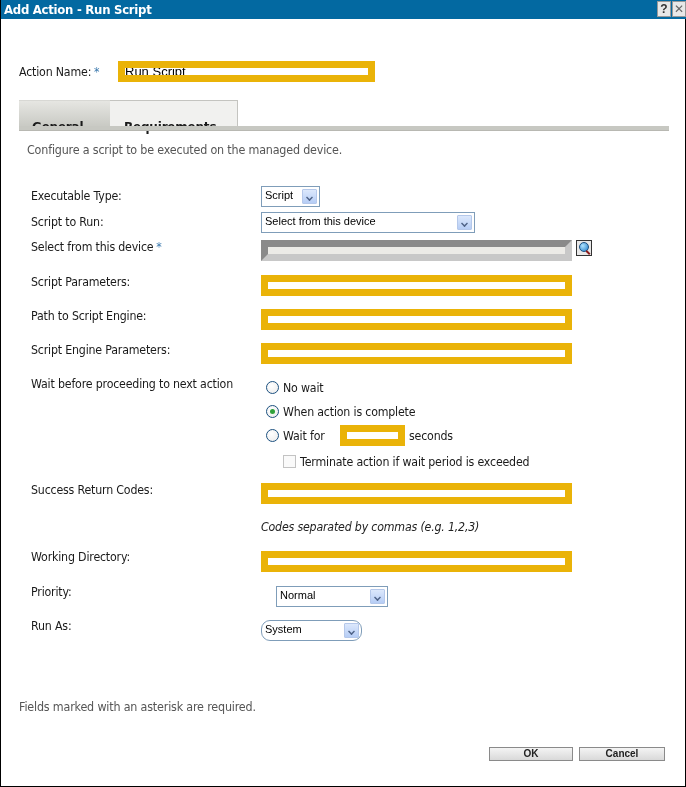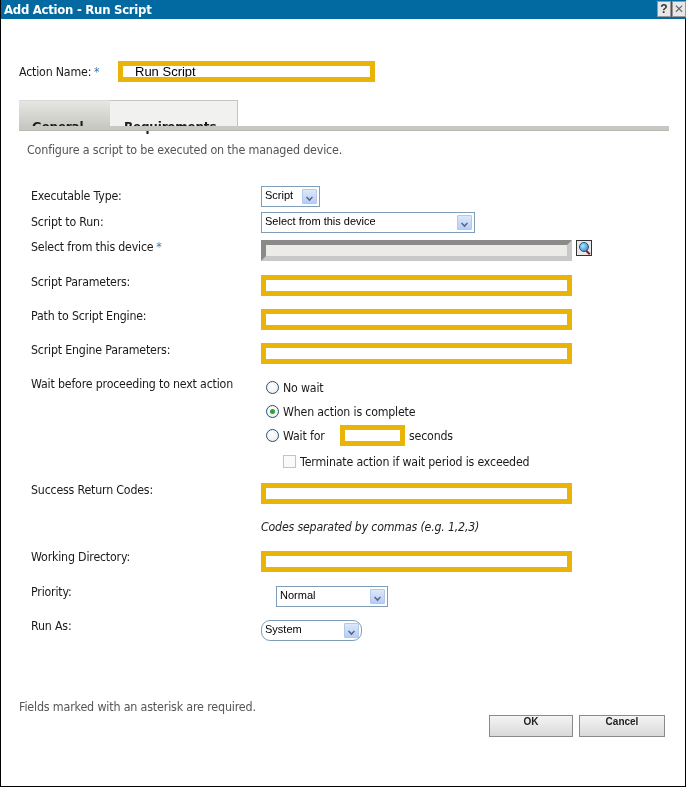--- a/index.html
+++ b/index.html
@@ -9,21 +9,21 @@
     .dialog { position: absolute; left: 0; top: 0; width: 686px; height: 787px; border: 1px solid #000; border-top: none; background: #fff; }
     .titlebar { position: absolute; left: 0; top: 0; width: 686px; height: 19px; background: #0369a1; color: #fff; }
     .titlebar .title { position: absolute; left: 3px; top: 2px; font-family: "DejaVu Sans", sans-serif; font-size: 13px; font-weight: bold; letter-spacing: -0.3px; transform: scaleX(0.9); transform-origin: left; }
     .tb-btn { position: absolute; top: 1px; width: 14px; height: 16px; background: #e8e8e8; border: 1px solid #999; color: #333; font-size: 12px; font-weight: bold; line-height: 14px; text-align: center; font-family: "Liberation Sans", sans-serif; }
     .tb-help { left: 656px; }
     .tb-close { left: 671px; color: #666; font-weight: normal; }
 
     .lbl { position: absolute; font-size: 12px; color: #1a1a1a; white-space: nowrap; font-family: "DejaVu Sans", sans-serif; letter-spacing: -0.2px; transform: scaleX(0.92); transform-origin: left; }
     .req { color: #3a78ad; margin-left: 3px; }
 
-    .input { position: absolute; height: 21px; border: 5px solid #eab308; background: #fff; font-family: "Liberation Sans", sans-serif; font-size: 13px; padding: 2px 12px; color: #000; }
+    .input { position: absolute; height: 21px; border: 7px solid #eab308; background: #fff; font-family: "Liberation Sans", sans-serif; font-size: 13px; padding: 2px 0; color: #000; }
     .input.disabled { background: #ecebe7; border-color: #8a8a8a #c8c8c8 #c8c8c8 #8a8a8a; }
 
     .select { position: absolute; height: 21px; border: 1px solid #7f9db9; background: #fff; font-family: "Liberation Sans", sans-serif; font-size: 11px; color: #000; }
     .select .val { position: absolute; left: 3px; top: 2px; white-space: nowrap; }
     .select .arrow { position: absolute; right: 2px; top: 2px; width: 15px; height: 15px; background: linear-gradient(#dce8fc, #b6cdf5); border: 1px solid #b5c8ea; border-radius: 1px; }
     .select .arrow::after { content: ""; position: absolute; left: 3px; top: 4px; width: 5px; height: 5px; border-right: 2px solid #4d6185; border-bottom: 2px solid #4d6185; transform: rotate(45deg) scale(0.7); }
 
     .tabs { position: absolute; left: 18px; top: 100px; width: 650px; height: 31px; }
     .tab { position: absolute; top: 0; height: 27px; font-family: "DejaVu Sans", sans-serif; font-weight: bold; font-size: 12px; color: #1a1a1a; padding-top: 19px; letter-spacing: -0.2px; }
     .tab-general { left: 0; width: 91px; background: linear-gradient(#e6e6e2, #c8c9c3); border-top: 1px solid #d8d8d4; padding-left: 13px; }
@@ -35,21 +35,21 @@
     .radio.checked::after { content: ""; position: absolute; left: 3px; top: 3px; width: 5px; height: 5px; border-radius: 50%; background: #2fa13a; }
     .checkbox { position: absolute; width: 13px; height: 13px; border: 1px solid #c3c3c3; background: #fafafa; }
 
     .search-btn { position: absolute; left: 575px; top: 240px; width: 16px; height: 16px; border: 1px solid #333; background: #e8e8e8; }
     .search-btn::before { content: ""; position: absolute; left: 2px; top: 1px; width: 8px; height: 8px; border-radius: 50%; background: radial-gradient(circle at 35% 35%, #aee3ff, #1f7cc9); border: 1px solid #1a4f80; }
     .search-btn::after { content: ""; position: absolute; left: 10px; top: 9px; width: 2px; height: 5px; background: #8b1a1a; transform: rotate(-45deg); }
 
     .hint { position: absolute; left: 260px; top: 520px; font-style: italic; font-size: 12px; color: #222; letter-spacing: -0.2px; transform: scaleX(0.92); transform-origin: left; }
     .footer-note { position: absolute; left: 18px; top: 700px; color: #555; font-size: 12px; letter-spacing: -0.2px; transform: scaleX(0.93); transform-origin: left; }
 
-    .btn { position: absolute; top: 715px; height: 22px; background: linear-gradient(#f4f4f4, #d9d9d9); border: 1px solid #8a8a8a; font-family: "Liberation Sans", sans-serif; font-weight: bold; font-size: 10px; color: #222; text-align: center; line-height: 12px; }
+    .btn { position: absolute; top: 747px; height: 14px; background: linear-gradient(#f4f4f4, #d9d9d9); border: 1px solid #8a8a8a; font-family: "Liberation Sans", sans-serif; font-weight: bold; font-size: 10px; color: #222; text-align: center; line-height: 12px; }
     .btn-ok { left: 488px; width: 84px; }
     .btn-cancel { left: 578px; width: 86px; }
   </style>
 </head>
 <body>
 
 <div class="dialog">
 
   <div class="titlebar">
     <span class="title">Add Action - Run Script</span>

